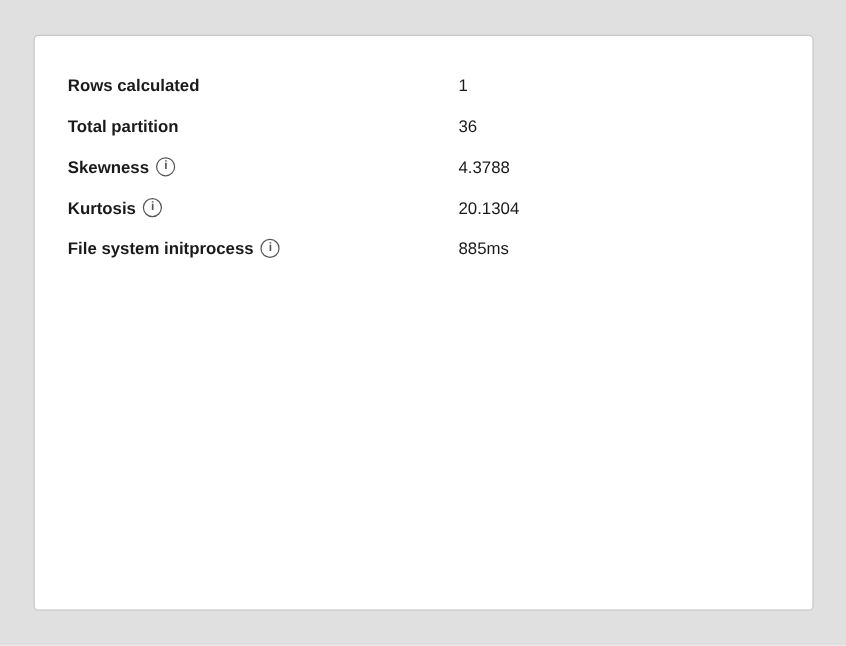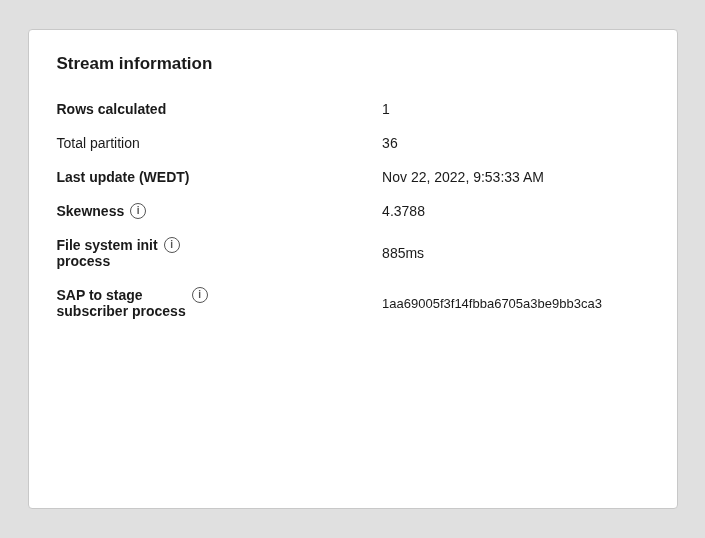--- a/index.html
+++ b/index.html
@@ -90,79 +90,67 @@
     }
 
     .multi-line-label .label-text {
       display: flex;
       align-items: flex-start;
       gap: 6px;
     }
 
     .label-words {
       display: flex;
-      flex-direction: column;
+      flex-direction: row;
     }
 
     .value-cell.long-value {
       font-size: 13px;
       word-break: break-all;
     }
   </style>
 </head>
 <body>
 
 <div class="card">
-  <div class="card-title">Stream information</div>
   <table class="info-table">
     <tbody id="table-body">
     <tr>
           <td class="label-cell"><span class="label-text">
               <span style="font-weight: 600;">Rows calculated</span>
             </span></td>
           <td class="value-cell">1</td>
         </tr>
         <tr>
           <td class="label-cell"><span class="label-text">
-              <span style="font-weight: 400;">Total partition</span>
+              <span style="font-weight: 700;">Total partition</span>
             </span></td>
           <td class="value-cell">36</td>
-        </tr>
-        <tr>
-          <td class="label-cell"><span class="label-text">
-              <span style="font-weight: 600;">Last update (WEDT)</span>
-            </span></td>
-          <td class="value-cell">Nov 22, 2022, 9:53:33 AM</td>
         </tr>
         <tr>
           <td class="label-cell"><span class="label-text">
               <span style="font-weight: 600;">Skewness</span>
               <span class="info-icon">i</span>
             </span></td>
           <td class="value-cell">4.3788</td>
+        </tr>
+        <tr>
+          <td class="label-cell"><span class="label-text">
+              <span style="font-weight: 600;">Kurtosis</span>
+              <span class="info-icon">i</span>
+            </span></td>
+          <td class="value-cell">20.1304</td>
         </tr>
         <tr>
           <td class="label-cell multi-line-label">
             <span class="label-text">
               <span class="label-words">
                 <span style="font-weight: 600;">File system init</span>
                 <span style="font-weight: 600;">process</span>
               </span>
               <span class="info-icon">i</span>
             </span>
           </td>
           <td class="value-cell">885ms</td>
         </tr>
-        <tr>
-          <td class="label-cell multi-line-label">
-            <span class="label-text">
-              <span class="label-words">
-                <span style="font-weight: 600;">SAP to stage</span>
-                <span style="font-weight: 600;">subscriber process</span>
-              </span>
-              <span class="info-icon">i</span>
-            </span>
-          </td>
-          <td class="value-cell long-value">1aa69005f3f14fbba6705a3be9bb3ca3</td>
-        </tr>
       </tbody>
   </table>
 </div>
 
 </body></html>

